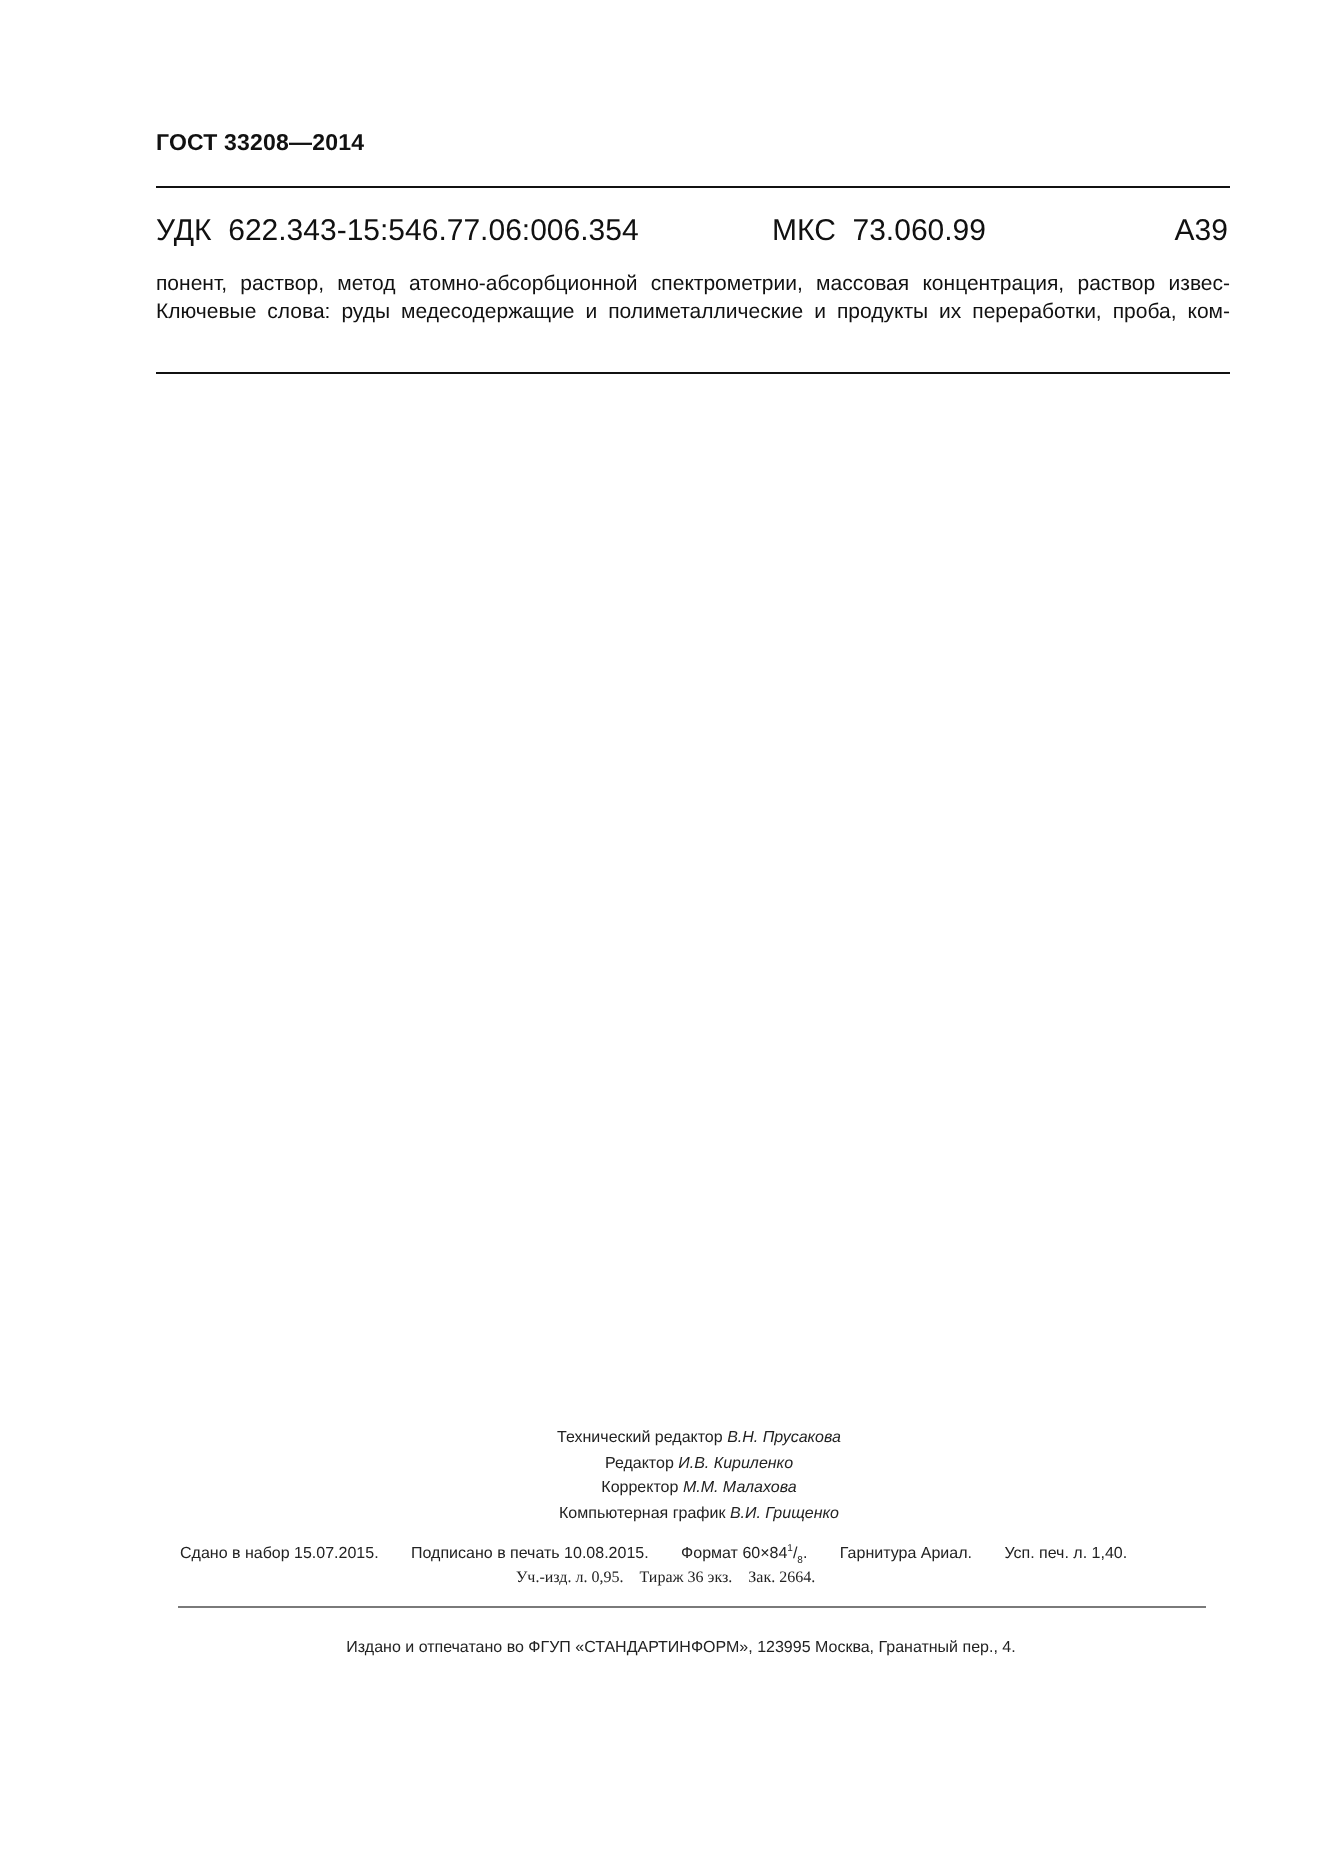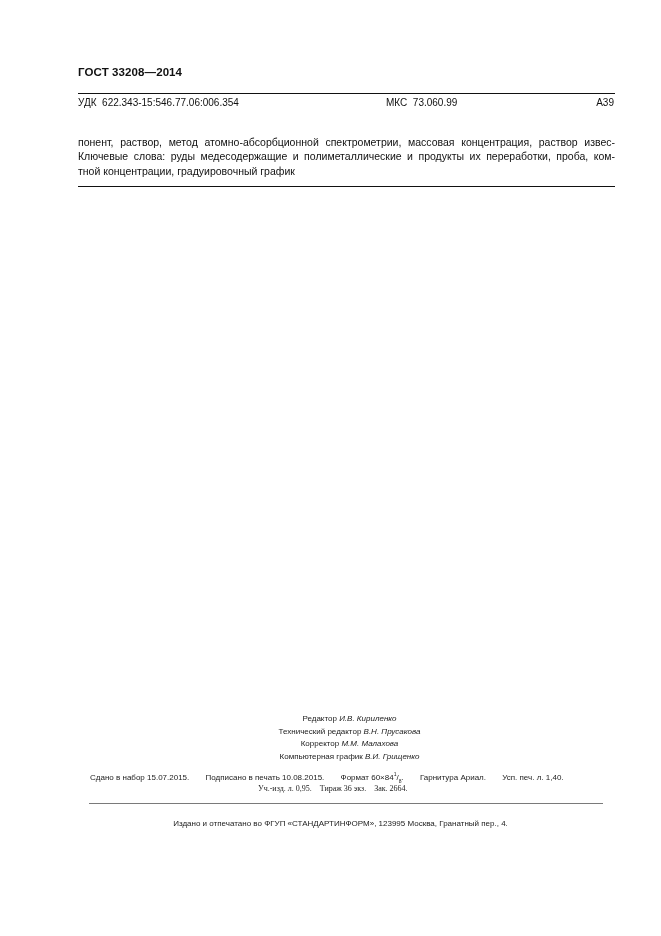--- a/index.html
+++ b/index.html
@@ -32,22 +32,22 @@
     .rule {
       position: absolute;
       background: #111111;
     }
     .rule-top { left: 78px; top: 93px; width: 537px; height: 1.3px; }
     .rule-mid { left: 78px; top: 186px; width: 537px; height: 1.3px; }
     .rule-thin { left: 89px; top: 803px; width: 514px; height: 1px; background: #7a7a7a; }
 
     .classif {
       position: absolute;
-      top: 97px;
-      font-size: 10px;
+      top: 107px;
+      font-size: 15px;
     }
     .udk { left: 78px; }
     .mks { left: 386px; }
     .code-a { right: 47px; text-align: right; }
 
     .keywords {
       position: absolute;
       left: 78px;
       top: 135px;
       width: 537px;
@@ -122,33 +122,32 @@
   </div>
   <div class="classif mks">
     <span>МКС</span>&nbsp;
     <span>73.060.99</span>
   </div>
   <div class="classif code-a">А39</div>
 
   <div class="keywords">
     <span class="kw-line">понент, раствор, метод атомно-абсорбционной спектрометрии, массовая концентрация, раствор извес-</span>
     <span class="kw-line">Ключевые слова:  руды медесодержащие и полиметаллические и продукты их переработки, проба, ком-</span>
-    <span class="kw-line last">тной концентрации, градуировочный график</span>
   </div>
 
   <div class="rule rule-mid"></div>
 
   <div class="credits">
     <div>
+      <span>Технический редактор</span>
+      <span class="name">В.Н. Прусакова</span>
+    </div>
+    <div>
       <span>Редактор</span>
       <span class="name">И.В. Кириленко</span>
-    </div>
-    <div>
-      <span>Технический редактор</span>
-      <span class="name">В.Н. Прусакова</span>
     </div>
     <div>
       <span>Корректор</span>
       <span class="name">М.М. Малахова</span>
     </div>
     <div>
       <span>Компьютерная график</span>
       <span class="name">В.И. Грищенко</span>
     </div>
   </div>

